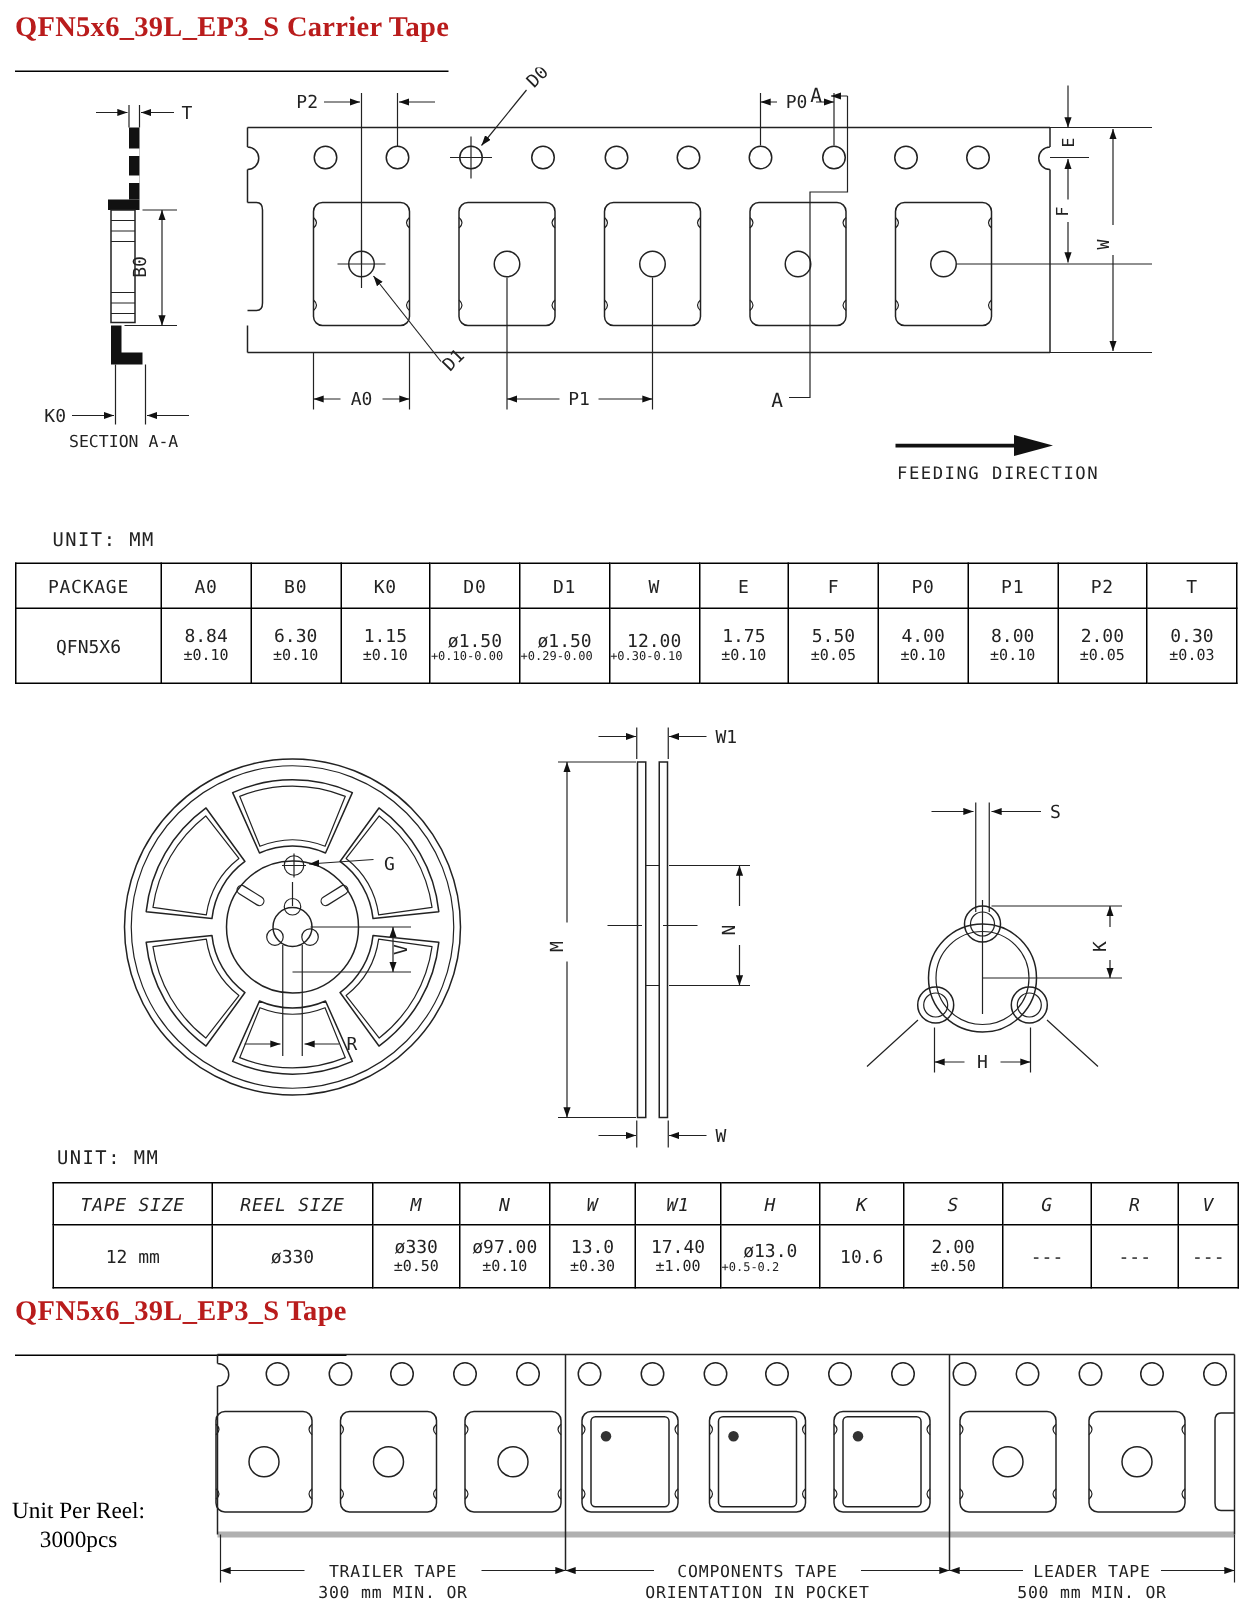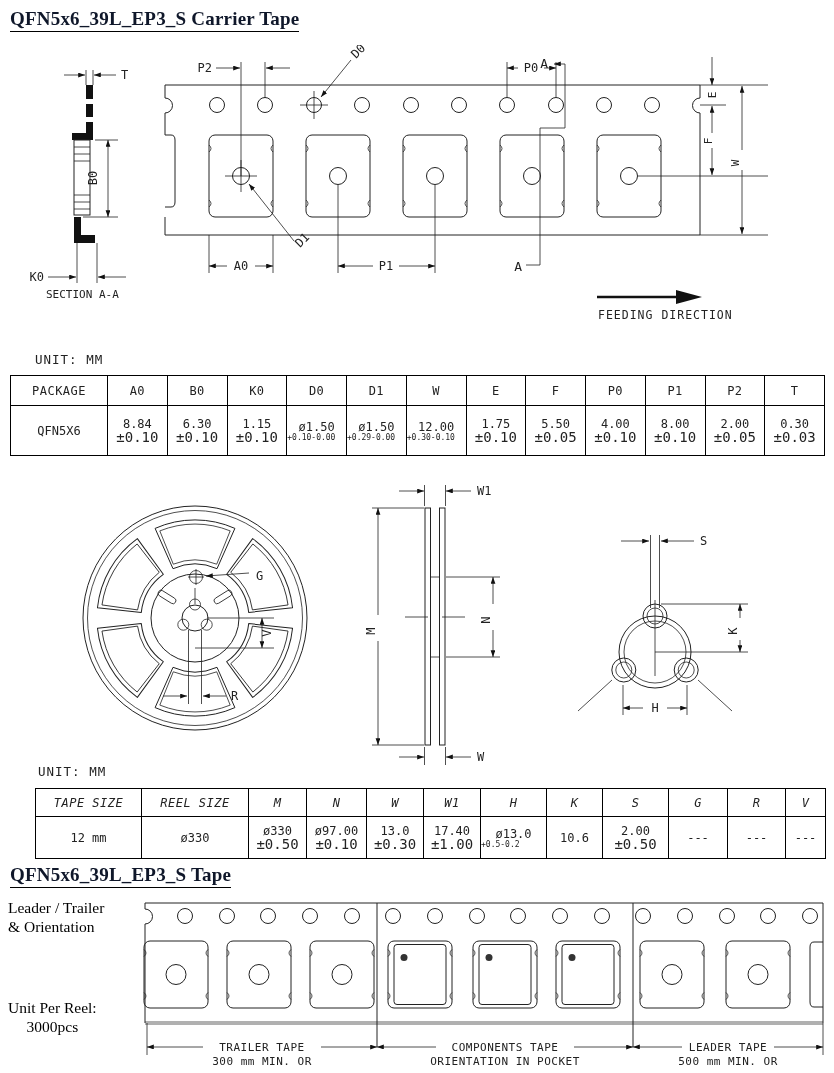--- a/index.html
+++ b/index.html
@@ -1,27 +1,27 @@
 <!DOCTYPE html>
 <html><head>
 <meta charset="utf-8">
 <style>
   html,body{margin:0;padding:0;background:#fff;}
   #page{position:relative;width:834px;height:1073px;background:#fff;overflow:hidden;
         font-family:"DejaVu Sans Mono",monospace;color:#111;}
   .title{position:absolute;font-family:"Liberation Serif",serif;font-size:19px;font-weight:600;
-         color:#0f172a;border-bottom:1.6px solid #000;padding-bottom:1px;letter-spacing:.2px;}
+         color:#b91c1c;border-bottom:1.6px solid #000;padding-bottom:17px;letter-spacing:.2px;}
   .unit{position:absolute;font-size:12.5px;letter-spacing:1px;color:#222;}
   .sidetext{position:absolute;font-family:"Liberation Serif",serif;font-size:15.5px;color:#000;line-height:19px;}
   table.spec{position:absolute;border-collapse:collapse;table-layout:fixed;background:#fff;padding-left:20px;}
   table.spec th,table.spec td{border:1.4px solid #000;text-align:center;vertical-align:middle;
       font-family:"DejaVu Sans Mono",monospace;font-weight:normal;color:#222;padding:0;}
   table.spec th{font-size:12px;letter-spacing:.5px;}
   .cv{font-size:12px;line-height:14px;}
-  .ct{font-size:14px;line-height:13px;}
+  .ct{font-size:10px;line-height:13px;}
   .cs{display:flex;align-items:flex-start;font-size:8px;line-height:8px;letter-spacing:0;}
   svg text{font-family:"DejaVu Sans Mono",monospace;fill:#222;}
   svg{position:absolute;left:0;}
   svg .ln{stroke:#222;stroke-width:1;fill:none;}
   svg .thin{stroke:#222;stroke-width:.8;fill:none;}
   svg .blk{fill:#111;stroke:none;}
 </style>
 </head>
 <body>
 
@@ -391,24 +391,20 @@
           </td>
       <td>
             <div class="cv">---</div>
           </td>
     </tr>
   </tbody>
     </table>
 
   <div class="title" style="left:10px;top:864px;">QFN5x6_39L_EP3_S Tape</div>
 
-  <div class="sidetext" style="left:8px;top:898px;">
-    <div>Leader / Trailer</div>
-      <div>&amp; Orientation</div>
-  </div>
   <div class="sidetext" style="left:8px;top:998px;text-align:center;">
     <div>Unit Per Reel:</div>
       <div>3000pcs</div>
   </div>
 
   <svg width="834" height="178" viewBox="0 0 834 178" style="top:895px;">
     <defs>
       <marker id="ar3" orient="auto-start-reverse" markerWidth="9" markerHeight="7" refX="8.5" refY="3">
         <path d="M0,0 L8.5,3 L0,6 Z" fill="#111"></path>
       </marker>

